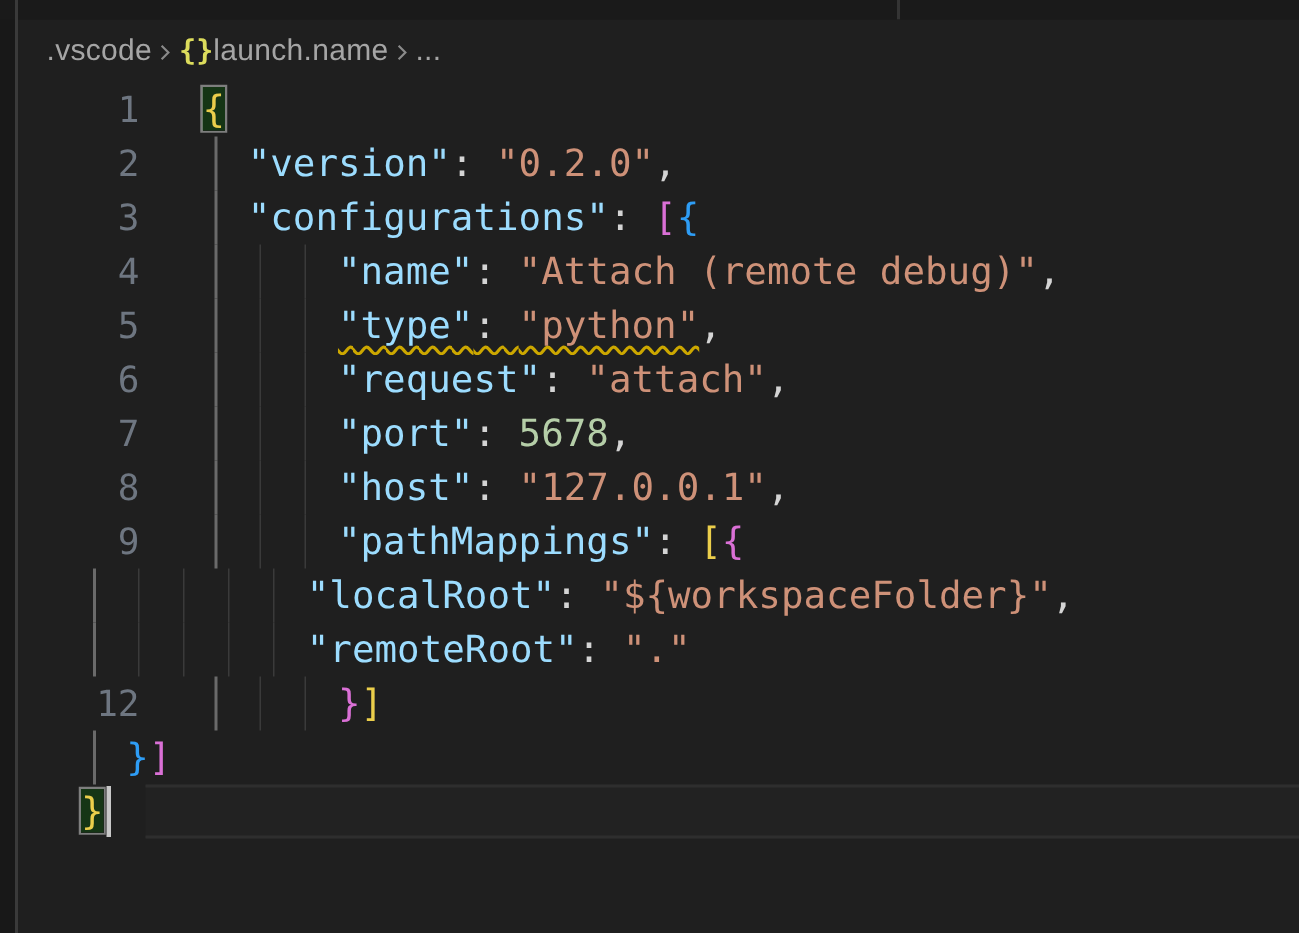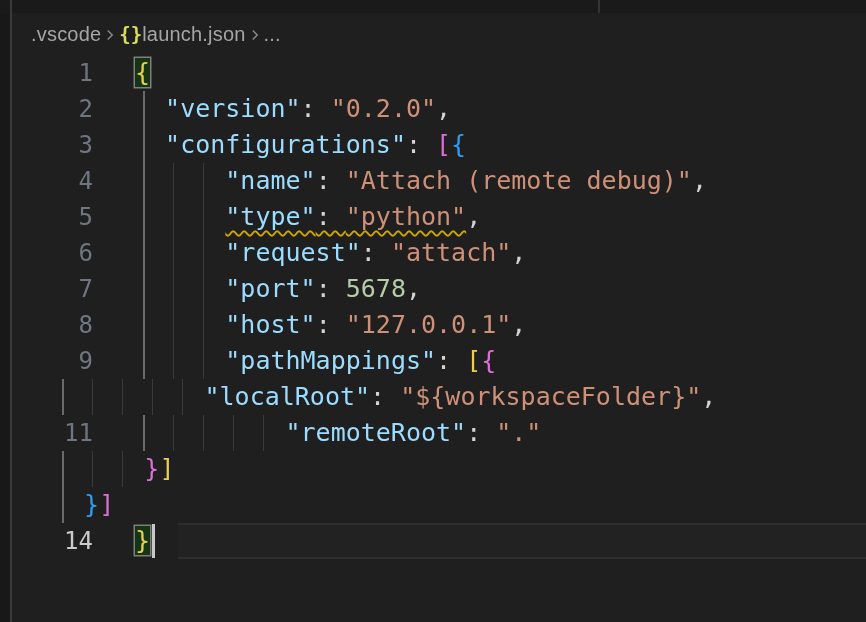--- a/index.html
+++ b/index.html
@@ -48,21 +48,21 @@
   </div>
   <div class="sash"></div>
 
   <div class="editor">
     <div class="breadcrumbbar">
       <span class="crumb">.vscode</span>
       <svg class="chev" width="18" height="18" viewBox="0 0 16 16">
         <path d="M6 4l4 4-4 4" fill="none" stroke="#8A8A8A" stroke-width="1.3"></path>
       </svg>
       <span class="json-icon">{}</span>
-      <span class="crumb">launch.json</span>
+      <span class="crumb">launch.name</span>
       <svg class="chev" width="18" height="18" viewBox="0 0 16 16">
         <path d="M6 4l4 4-4 4" fill="none" stroke="#8A8A8A" stroke-width="1.3"></path>
       </svg>
       <span class="crumb">...</span>
     </div>
 
     <div id="code">
         <div class="row">
           <div class="gutter">1</div>
           <div class="code-area"><span class="linetext"><span class="match" style="color: rgb(235, 206, 75);">{</span></span></div>
@@ -96,28 +96,27 @@
           <div class="code-area"><div class="guide active" style="left: 50px;"></div><div class="guide" style="left: 80.12px;"></div><div class="guide" style="left: 110.24px;"></div><span class="linetext">      <span class="" style="color: rgb(156, 220, 254);">"host"</span><span class="" style="color: rgb(212, 212, 212);">: </span><span class="" style="color: rgb(206, 145, 120);">"127.0.0.1"</span><span class="" style="color: rgb(212, 212, 212);">,</span></span></div>
         </div>
         <div class="row">
           <div class="gutter">9</div>
           <div class="code-area"><div class="guide active" style="left: 50px;"></div><div class="guide" style="left: 80.12px;"></div><div class="guide" style="left: 110.24px;"></div><span class="linetext">      <span class="" style="color: rgb(156, 220, 254);">"pathMappings"</span><span class="" style="color: rgb(212, 212, 212);">: </span><span class="" style="color: rgb(235, 206, 75);">[</span><span class="" style="color: rgb(218, 112, 214);">{</span></span></div>
         </div>
         <div class="row">
           <div class="code-area"><div class="guide active" style="left: 50px;"></div><div class="guide" style="left: 80.12px;"></div><div class="guide" style="left: 110.24px;"></div><div class="guide" style="left: 140.36px;"></div><div class="guide" style="left: 170.48px;"></div><span class="linetext">          <span class="" style="color: rgb(156, 220, 254);">"localRoot"</span><span class="" style="color: rgb(212, 212, 212);">: </span><span class="" style="color: rgb(206, 145, 120);">"${workspaceFolder}"</span><span class="" style="color: rgb(212, 212, 212);">,</span></span></div>
         </div>
         <div class="row">
-          <div class="gutter">11</div>
           <div class="code-area"><div class="guide active" style="left: 50px;"></div><div class="guide" style="left: 80.12px;"></div><div class="guide" style="left: 110.24px;"></div><div class="guide" style="left: 140.36px;"></div><div class="guide" style="left: 170.48px;"></div><span class="linetext">          <span class="" style="color: rgb(156, 220, 254);">"remoteRoot"</span><span class="" style="color: rgb(212, 212, 212);">: </span><span class="" style="color: rgb(206, 145, 120);">"."</span></span></div>
         </div>
         <div class="row">
+          <div class="gutter">12</div>
           <div class="code-area"><div class="guide active" style="left: 50px;"></div><div class="guide" style="left: 80.12px;"></div><div class="guide" style="left: 110.24px;"></div><span class="linetext">      <span class="" style="color: rgb(218, 112, 214);">}</span><span class="" style="color: rgb(235, 206, 75);">]</span></span></div>
         </div>
         <div class="row">
           <div class="code-area"><div class="guide active" style="left: 50px;"></div><span class="linetext">  <span class="" style="color: rgb(46, 157, 245);">}</span><span class="" style="color: rgb(218, 112, 214);">]</span></span></div>
         </div>
         <div class="row current">
-          <div class="gutter">14</div>
           <div class="code-area"><div class="hl"></div><span class="linetext"><span class="match" style="color: rgb(235, 206, 75);">}</span></span><div class="cursor" style="left: 59.06px;"></div></div>
         </div>
       </div>
   </div>
 </div>
 
 </body></html>

